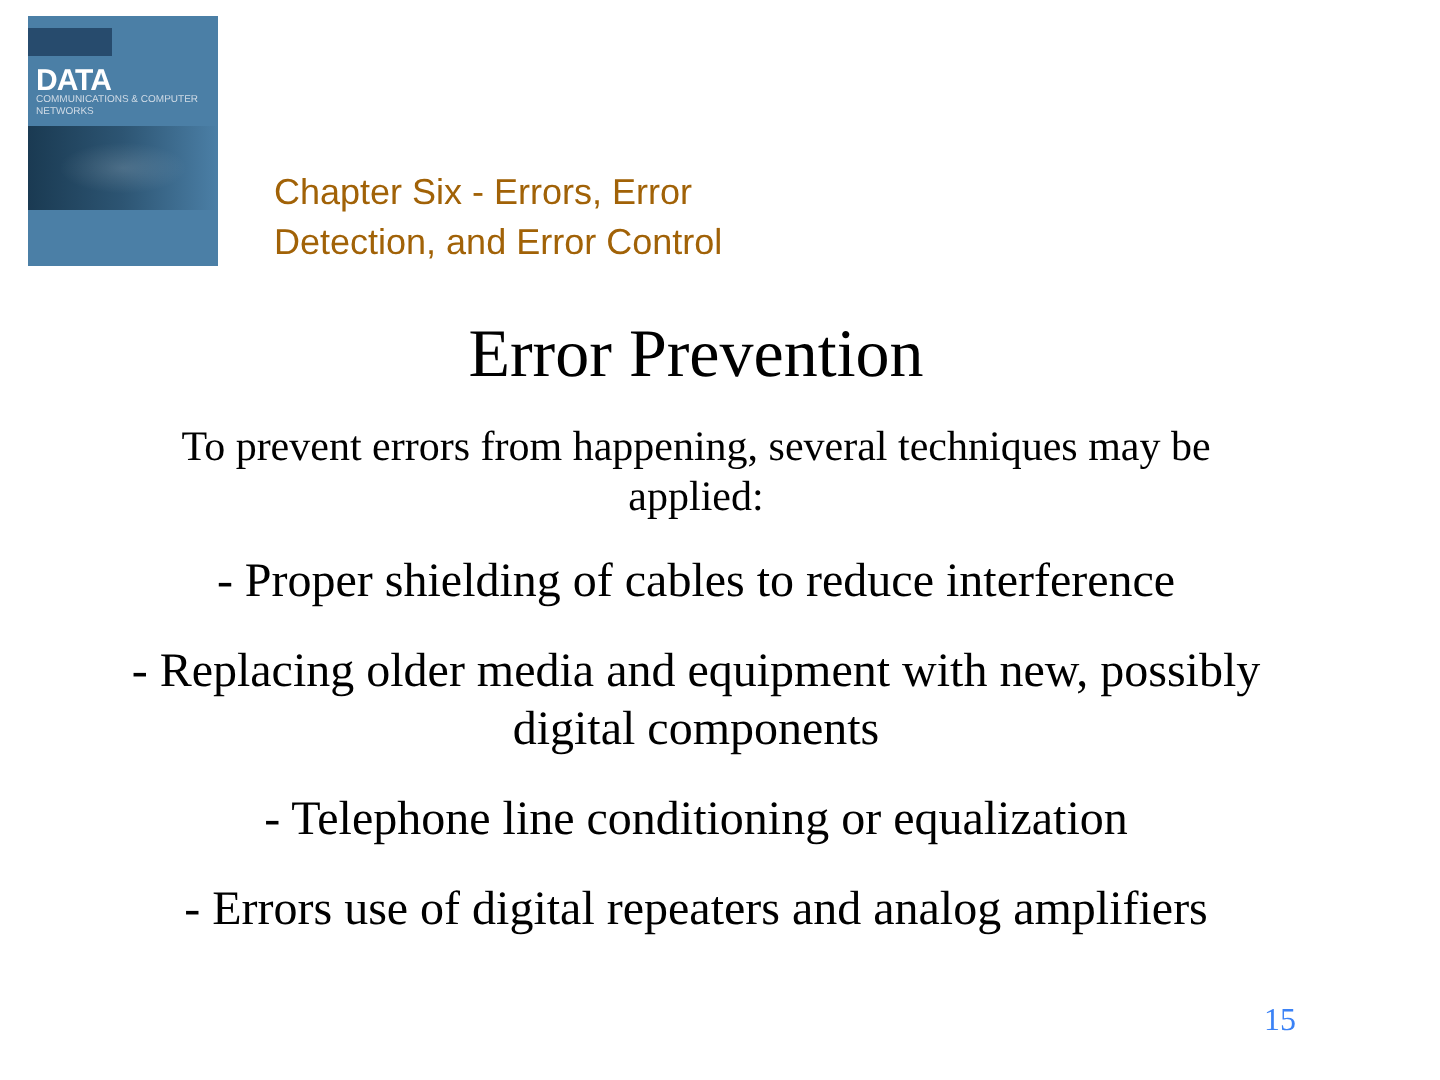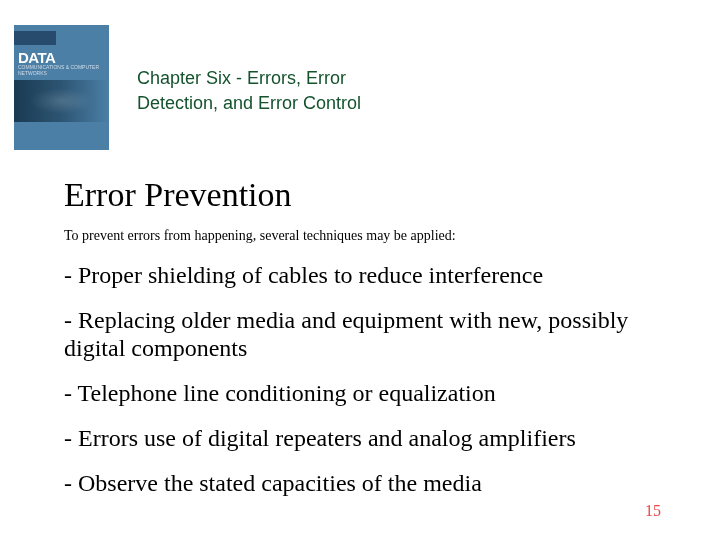--- a/index.html
+++ b/index.html
@@ -1,30 +1,30 @@
 <!DOCTYPE html>
 <html><head>
 <meta charset="utf-8">
 <style>
   * { margin: 0; padding: 0; box-sizing: border-box; }
   html, body { width: 720px; height: 540px; background: #fff; font-family: Georgia, 'Times New Roman', serif; color: #000; }
   .slide { position: relative; width: 720px; height: 540px; }
-  .header { display: flex; align-items: center; padding: 25px 0 0 14px; }
+  .header { display: flex; align-items: flex-end; padding: 8px 0 0 14px; }
   .book-cover { width: 95px; height: 125px; background: #4b7fa6; position: relative; overflow: hidden; flex-shrink: 0; }
   .book-cover .top-banner { position: absolute; top: 6px; left: 0; width: 42px; height: 14px; background: #274b6d; }
   .book-cover .data-text { position: absolute; top: 24px; left: 4px; color: #fff; font-family: Arial, sans-serif; font-weight: 700; font-size: 15px; letter-spacing: -0.5px; }
   .book-cover .sub-text { position: absolute; top: 40px; left: 4px; color: #d0dbe6; font-family: Arial, sans-serif; font-size: 5px; line-height: 1.1; }
   .book-cover .mid-band { position: absolute; top: 55px; left: 0; right: 0; height: 42px; background: linear-gradient(90deg, #1a3a52 0%, #2d5573 50%, #4b7fa6 100%); }
   .book-cover .mid-band::after { content: ""; position: absolute; inset: 6px 10px; background: radial-gradient(ellipse at center, rgba(255,255,255,0.15) 0%, transparent 60%); }
-  .chapter-title { padding: 6px 40px 0 28px; font-family: 'Gill Sans', 'Gill Sans MT', 'Trebuchet MS', sans-serif; font-size: 18px; line-height: 1.35; color: #14532d; max-width: 320px; }
-  .content { padding: 26px 88px 0 64px; }
+  .chapter-title { padding: 6px 40px 0 28px; font-family: 'Gill Sans', 'Gill Sans MT', 'Trebuchet MS', sans-serif; font-size: 18px; line-height: 1.35; color: #a16207; max-width: 320px; }
+  .content { padding: 26px 88px 0 64px; text-align: center; }
   .heading { font-family: 'Times New Roman', Times, serif; font-size: 34px; font-weight: 400; margin-bottom: 14px; }
-  .intro { font-family: 'Times New Roman', Times, serif; font-size: 14px; line-height: 1.2; margin-bottom: 16px; }
+  .intro { font-family: 'Times New Roman', Times, serif; font-size: 21px; line-height: 1.2; margin-bottom: 16px; }
   .bullet { font-family: 'Times New Roman', Times, serif; font-size: 24px; line-height: 1.2; margin-bottom: 16px; }
-  .page-number { position: absolute; right: 59px; bottom: 20px; font-family: 'Times New Roman', Times, serif; font-size: 16px; color: #ef4444; }
+  .page-number { position: absolute; right: 72px; bottom: 20px; font-family: 'Times New Roman', Times, serif; font-size: 16px; color: #3b82f6; }
 </style>
 </head>
 <body>
 
 <div class="slide">
 
   <div class="header">
     <div class="book-cover">
       <div class="top-banner"></div>
       <div class="data-text">DATA</div>
@@ -35,18 +35,17 @@
     <div class="chapter-title">Chapter Six - Errors, Error Detection, and Error Control</div>
   </div>
 
   <div class="content">
     <h1 class="heading">Error Prevention</h1>
     <p class="intro">To prevent errors from happening, several techniques may be applied:</p>
     <p class="bullet">- Proper shielding of cables to reduce interference</p>
     <p class="bullet">- Replacing older media and equipment with new, possibly digital components</p>
     <p class="bullet">- Telephone line conditioning or equalization</p>
     <p class="bullet">- Errors use of digital repeaters and analog amplifiers</p>
-    <p class="bullet">- Observe the stated capacities of the media</p>
   </div>
 
   <div class="page-number">15</div>
 
 </div>
 
 </body></html>

